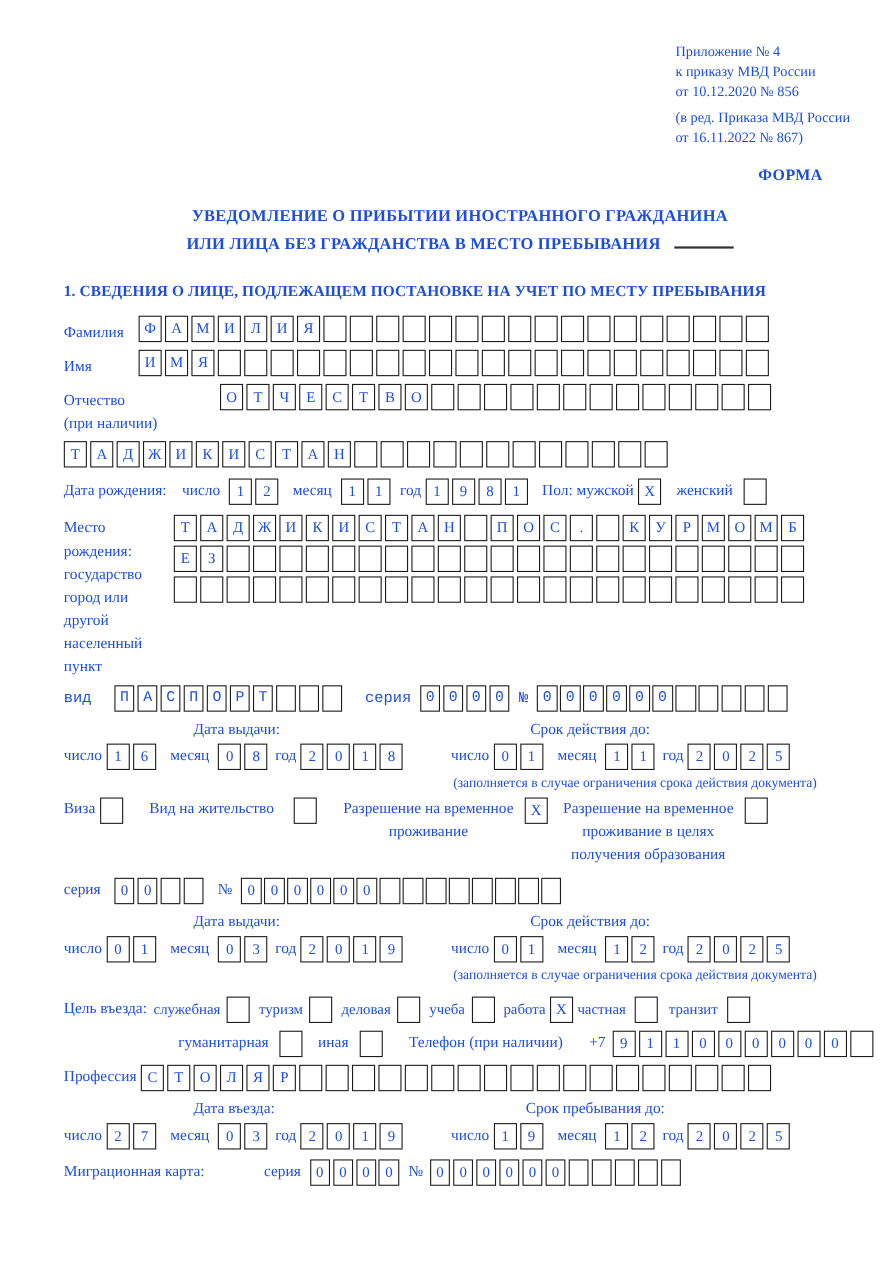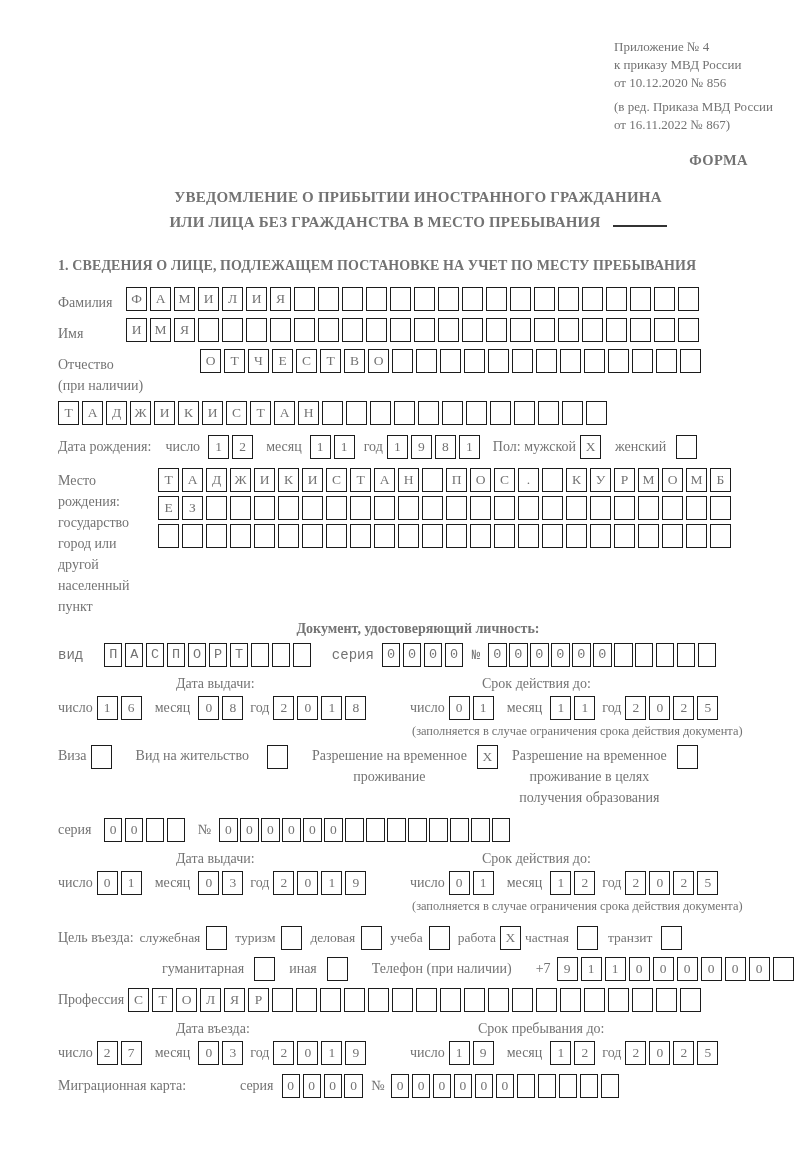--- a/index.html
+++ b/index.html
@@ -1,20 +1,20 @@
 <!DOCTYPE html>
 <html><head>
 <meta charset="utf-8">
 <style>
   html,body{margin:0;padding:0;background:#ffffff;}
   .page{
     width:800px;height:1163px;box-sizing:border-box;position:relative;overflow:hidden;
     padding:38px 22px 14px 58px;
     font-family:"Liberation Serif", "DejaVu Serif", serif;
-    color:#737373;background:#ffffff;
+    color:#1d4ed8;background:#ffffff;
   }
   
   .appendix{margin-left:556px;font-size:13px;line-height:1.4;}
   .appendix .gap{margin-top:5px;}
   .forma{text-align:right;padding-right:30px;font-weight:bold;font-size:14.5px;margin-top:18px;letter-spacing:.4px;}
   .title{text-align:center;font-weight:bold;font-size:15px;line-height:1.65;margin-top:16px;letter-spacing:.2px;}
   .blank{display:inline-block;width:54px;border-bottom:2px solid #333;height:.9em;margin-left:12px;}
   .sec{font-weight:bold;font-size:14px;margin-top:24px;letter-spacing:.1px;}
   
   .frow{display:flex;align-items:flex-start;margin-top:5px;}
@@ -300,21 +300,20 @@
           <span class="cell"></span>
           <span class="cell"></span>
           <span class="cell"></span>
           <span class="cell"></span>
           <span class="cell"></span>
           <span class="cell"></span>
         </span>
     </span>
   </div>
 
-  <div style="text-align:center;font-weight:bold;font-size:14px;margin-top:4px;">Документ, удостоверяющий личность:</div>
 
   <div class="frow inline compact" style="margin-top:6px;font-family:Liberation Mono, monospace;">
     <span class="t" style="width:46px;">вид</span>
     <span class="cells">
         <span class="cell">П</span>
         <span class="cell">А</span>
         <span class="cell">С</span>
         <span class="cell">П</span>
         <span class="cell">О</span>
         <span class="cell">Р</span>

